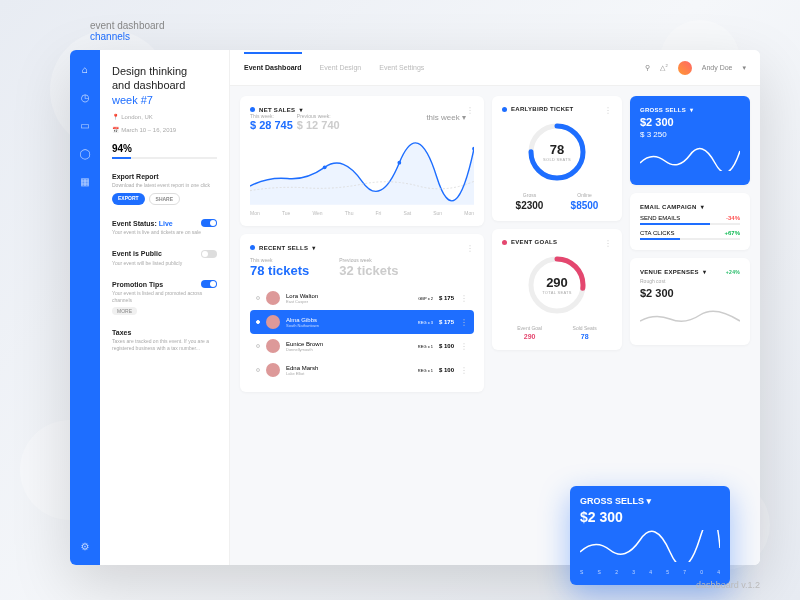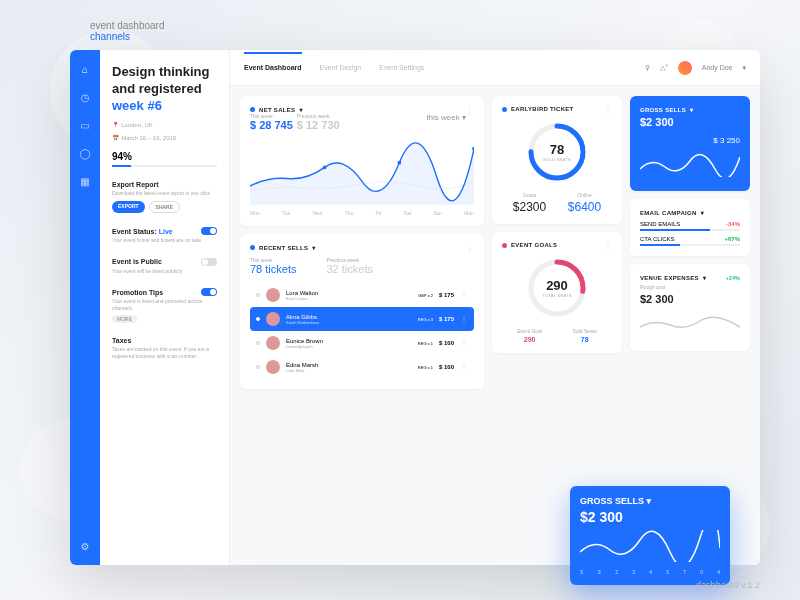--- a/index.html
+++ b/index.html
@@ -11,21 +11,21 @@
 .bg-shape.s4{width:90px;height:90px;right:30px;bottom:30px}
 .header-text{position:absolute;top:20px;left:90px;font-size:10px;color:#888}
 .header-text .sub{color:#1e6eff}
 .footer-text{position:absolute;bottom:10px;right:40px;font-size:9px;color:#bbb}
 .app{position:absolute;top:50px;left:70px;right:40px;bottom:35px;background:#fff;border-radius:6px;box-shadow:0 20px 60px rgba(0,0,0,0.15);display:flex;overflow:hidden}
 .rail{width:30px;background:#1e6eff;display:flex;flex-direction:column;align-items:center;padding:12px 0;gap:14px}
 .rail-icon{width:14px;height:14px;opacity:0.7;cursor:pointer;display:flex;align-items:center;justify-content:center;color:#fff;font-size:10px}
 .rail-icon.active{opacity:1}
 .rail-spacer{flex:1}
 .side{width:130px;background:#fff;border-right:1px solid #f0f0f0;padding:14px 12px;font-size:7px}
-.side-title{font-size:13px;font-weight:700;color:#222;line-height:1.3}
+.side-title{font-size:11px;font-weight:400;color:#222;line-height:1.3}
 .side-title .wk{color:#1e6eff}
 .side-meta{color:#aaa;margin-top:6px;font-size:6px}
 .side-pct{font-size:10px;font-weight:700;margin-top:10px}
 .side-bar{height:2px;background:#eee;margin-top:3px;position:relative}
 .side-bar::after{content:'';position:absolute;left:0;top:0;height:100%;width:18%;background:#1e6eff}
 .side-sec{margin-top:14px}
 .side-sec-title{font-weight:700;color:#222;font-size:7px}
 .side-sec-desc{color:#aaa;font-size:5px;margin-top:2px;line-height:1.3}
 .side-btns{display:flex;gap:4px;margin-top:5px}
 .side-btn{padding:2px 6px;border-radius:7px;font-size:5px;font-weight:600;cursor:pointer}
@@ -62,39 +62,39 @@
 .chart-area{height:70px;position:relative;margin-top:6px}
 .chart-svg{width:100%;height:100%}
 .chart-days{display:flex;justify-content:space-between;font-size:5px;color:#bbb;margin-top:3px}
 .donut-wrap{display:flex;justify-content:center;margin:8px 0}
 .donut{width:64px;height:64px;position:relative}
 .donut-center{position:absolute;inset:0;display:flex;flex-direction:column;align-items:center;justify-content:center}
 .donut-num{font-size:13px;font-weight:600;color:#222}
 .donut-lbl{font-size:4px;color:#aaa;letter-spacing:0.3px}
 .donut-stats{display:flex;justify-content:space-around;font-size:5px}
 .donut-stat-lbl{color:#aaa}
-.donut-stat-val{font-size:12px;font-weight:400;margin-top:2px}
+.donut-stat-val{font-size:10px;font-weight:700;margin-top:2px}
 .donut-stat-val.gross{color:#222}
 .donut-stat-val.online{color:#1e6eff}
 .card.blue{background:#1e6eff;color:#fff}
 .card.blue .card-title{color:#fff}
 .mini-val{font-size:11px;font-weight:600;margin-top:3px}
-.mini-sub{font-size:8px;margin-top:8px;text-align:right}
+.mini-sub{font-size:8px;margin-top:2px;text-align:left}
 .mini-svg{width:100%;height:28px;margin-top:4px}
 .stat-row{display:flex;justify-content:space-between;align-items:center;font-size:6px;margin-top:5px}
 .stat-row .v{font-weight:600}
 .stat-row .v.neg{color:#f55}
 .stat-row .v.pos{color:#1b5}
 .stat-bar{height:2px;background:#eee;margin-top:2px;position:relative}
 .stat-bar::after{content:'';position:absolute;left:0;top:0;height:100%;background:#1e6eff}
 .stat-bar.w70::after{width:70%}
 .stat-bar.w40::after{width:40%}
 .recent-head{display:flex;gap:30px;margin-top:6px}
 .recent-block .lbl{font-size:5px;color:#aaa}
-.recent-block .val{font-size:11px;color:#1e6eff;font-weight:400}
+.recent-block .val{font-size:13px;color:#1e6eff;font-weight:700}
 .recent-block .val.prev{color:#ccc}
 .recent-list{margin-top:8px}
 .recent-item{display:flex;align-items:center;gap:6px;padding:5px 6px;font-size:6px;border-radius:4px;position:relative}
 .recent-item.sel{background:#1e6eff;color:#fff}
 .recent-dot{width:4px;height:4px;border-radius:50%;border:1px solid #ccc}
 .recent-item.sel .recent-dot{background:#fff;border-color:#fff}
 .recent-av{width:14px;height:14px;border-radius:50%;background:#d99}
 .recent-name{flex:1}
 .recent-name .loc{font-size:4px;color:#aaa}
 .recent-item.sel .recent-name .loc{color:rgba(255,255,255,0.7)}
@@ -132,22 +132,22 @@
     <div class="rail-icon">▭</div>
     <div class="rail-icon">◯</div>
     <div class="rail-icon">▦</div>
     <div class="rail-spacer"></div>
     <div class="rail-icon">⚙</div>
   </div>
 
   <div class="side">
     <div class="side-title">
       <div>Design thinking</div>
-      <div>and registered</div>
-      <div class="wk">week #6</div>
+      <div>and dashboard</div>
+      <div class="wk">week #7</div>
     </div>
     <div class="side-meta">📍 <span>London, UK</span></div>
     <div class="side-meta">📅 <span>March 10 – 16, 2019</span></div>
     <div class="side-pct">94%</div>
     <div class="side-bar"></div>
 
     <div class="side-sec">
       <div class="side-sec-title">Export Report</div>
       <div class="side-sec-desc">Download the latest event report in one click</div>
       <div class="side-btns">
@@ -211,21 +211,21 @@
         <div class="card">
           <span class="card-menu">⋮</span>
           <div class="card-title"><span class="dot"></span><span>NET SALES</span> ▾</div>
           <div class="net-vals">
             <div>
               <div class="net-val-label">This week:</div>
               <div class="net-val-num cur">$ 28 745</div>
             </div>
             <div>
               <div class="net-val-label">Previous week:</div>
-              <div class="net-val-num prev">$ 12 730</div>
+              <div class="net-val-num prev">$ 12 740</div>
             </div>
             <div class="week-label"><span>this week</span> ▾</div>
           </div>
           <div class="chart-area">
             <svg class="chart-svg" viewBox="0 0 240 70">
               <path d="M0,50 Q20,40 40,42 T80,30 T120,45 T160,25 T200,40 T240,10" fill="none" stroke="#1e6eff" stroke-width="1.5"></path>
               <path d="M0,50 Q20,40 40,42 T80,30 T120,45 T160,25 T200,40 T240,10 L240,70 L0,70 Z" fill="rgba(30,110,255,0.08)"></path>
               <path d="M0,55 Q30,50 60,52 T120,48 T180,50 T240,45" fill="none" stroke="#ddd" stroke-width="1" stroke-dasharray="2,2"></path>
               <circle cx="80" cy="30" r="2" fill="#1e6eff"></circle>
               <circle cx="160" cy="25" r="2" fill="#1e6eff"></circle>
@@ -325,21 +325,21 @@
                 </div>
             </div>
           </div>
           <div class="donut-stats">
             <div style="text-align:center">
                 <div class="donut-stat-lbl">Gross</div>
                 <div class="donut-stat-val gross">$2300</div>
               </div>
             <div style="text-align:center">
                 <div class="donut-stat-lbl">Online</div>
-                <div class="donut-stat-val online">$6400</div>
+                <div class="donut-stat-val online">$8500</div>
               </div>
           </div>
         </div>
 
         <div class="card">
           <span class="card-menu">⋮</span>
           <div class="card-title">
               <span class="dot" style="background:#e4476f"></span>
               <span>EVENT GOALS</span>
             </div>

